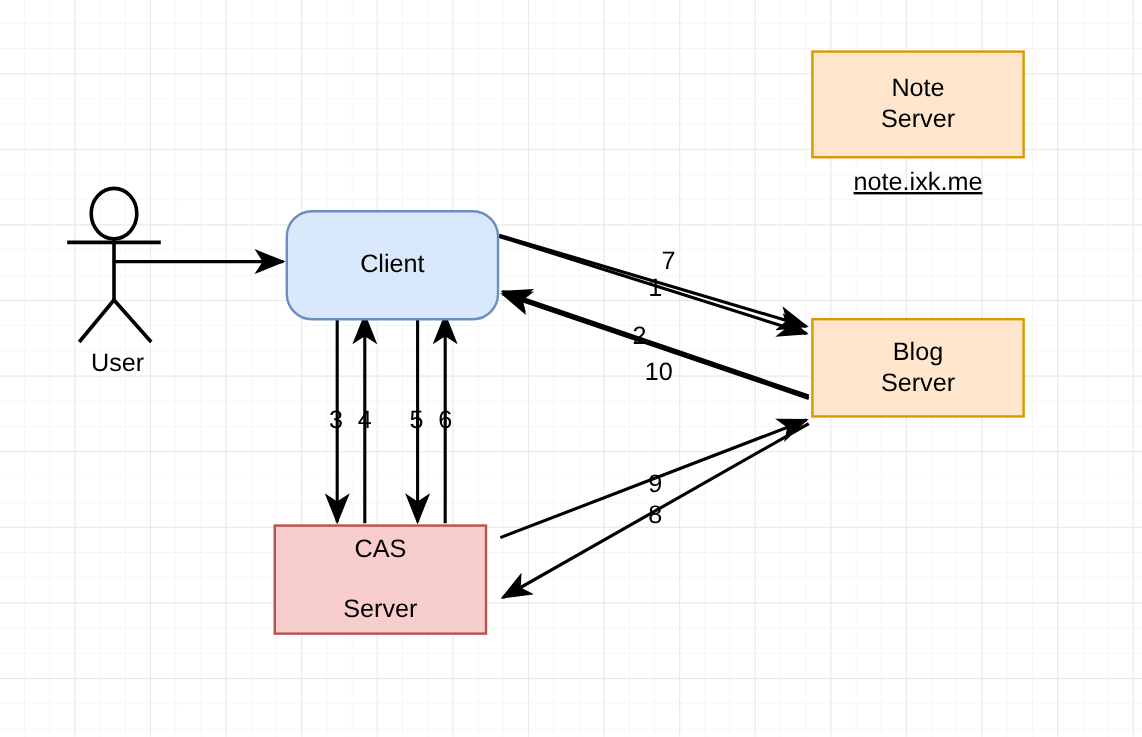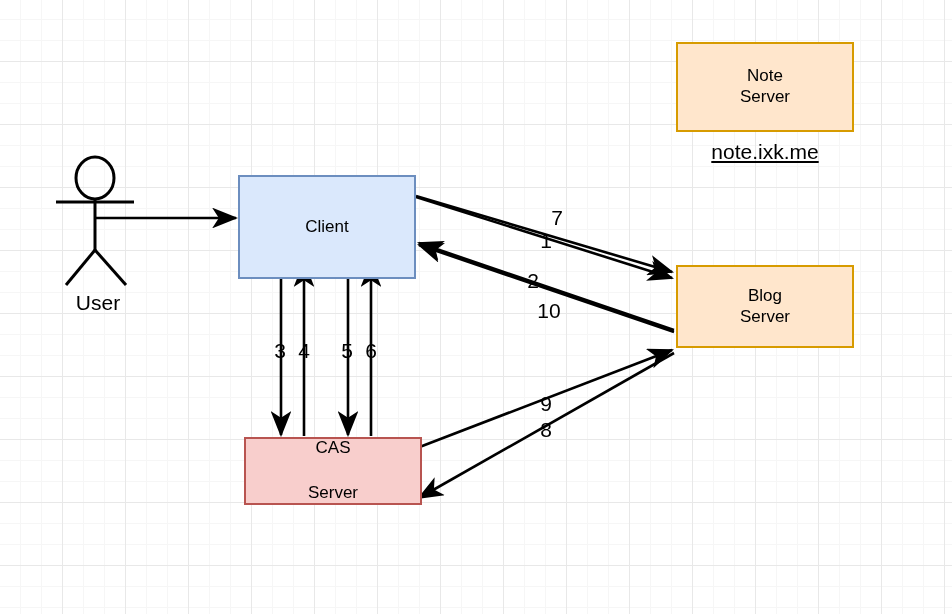--- a/index.html
+++ b/index.html
@@ -28,45 +28,46 @@
       21px 21px;
     background-position: -1px -2px, -1px -2px, -1px -2px, -1px -2px;
   }
   .node {
     position: absolute;
     box-sizing: border-box;
     display: flex;
     flex-direction: column;
     align-items: center;
     justify-content: center;
-    font-size: 17px;
+    font-size: 21px;
     color: #000000;
     line-height: 1.22;
     text-align: center;
     border-width: 2px;
     border-style: solid;
   }
   .node-line { display: block; white-space: nowrap; }
   .node-client {
-    left: 238px; top: 175px; width: 178px; height: 104px;
+    left: 238px; top: 175px; width: 178px; height: 92px;
     background: #dae8fc;
     border-color: #6c8ebf;
+    border-radius: 22px;
   }
   .node-note {
     left: 676px; top: 42px; width: 178px; height: 90px;
     background: #ffe6cc;
     border-color: #d79b00;
   }
   .node-blog {
     left: 676px; top: 265px; width: 178px; height: 83px;
     background: #ffe6cc;
     border-color: #d79b00;
   }
   .node-cas {
-    left: 244px; top: 437px; width: 178px; height: 68px;
+    left: 228px; top: 437px; width: 178px; height: 92px;
     background: #f8cecc;
     border-color: #b85450;
     gap: 24px;
   }
   .caption {
     position: absolute;
     font-size: 21px;
     color: #000000;
     white-space: nowrap;
     text-align: center;

